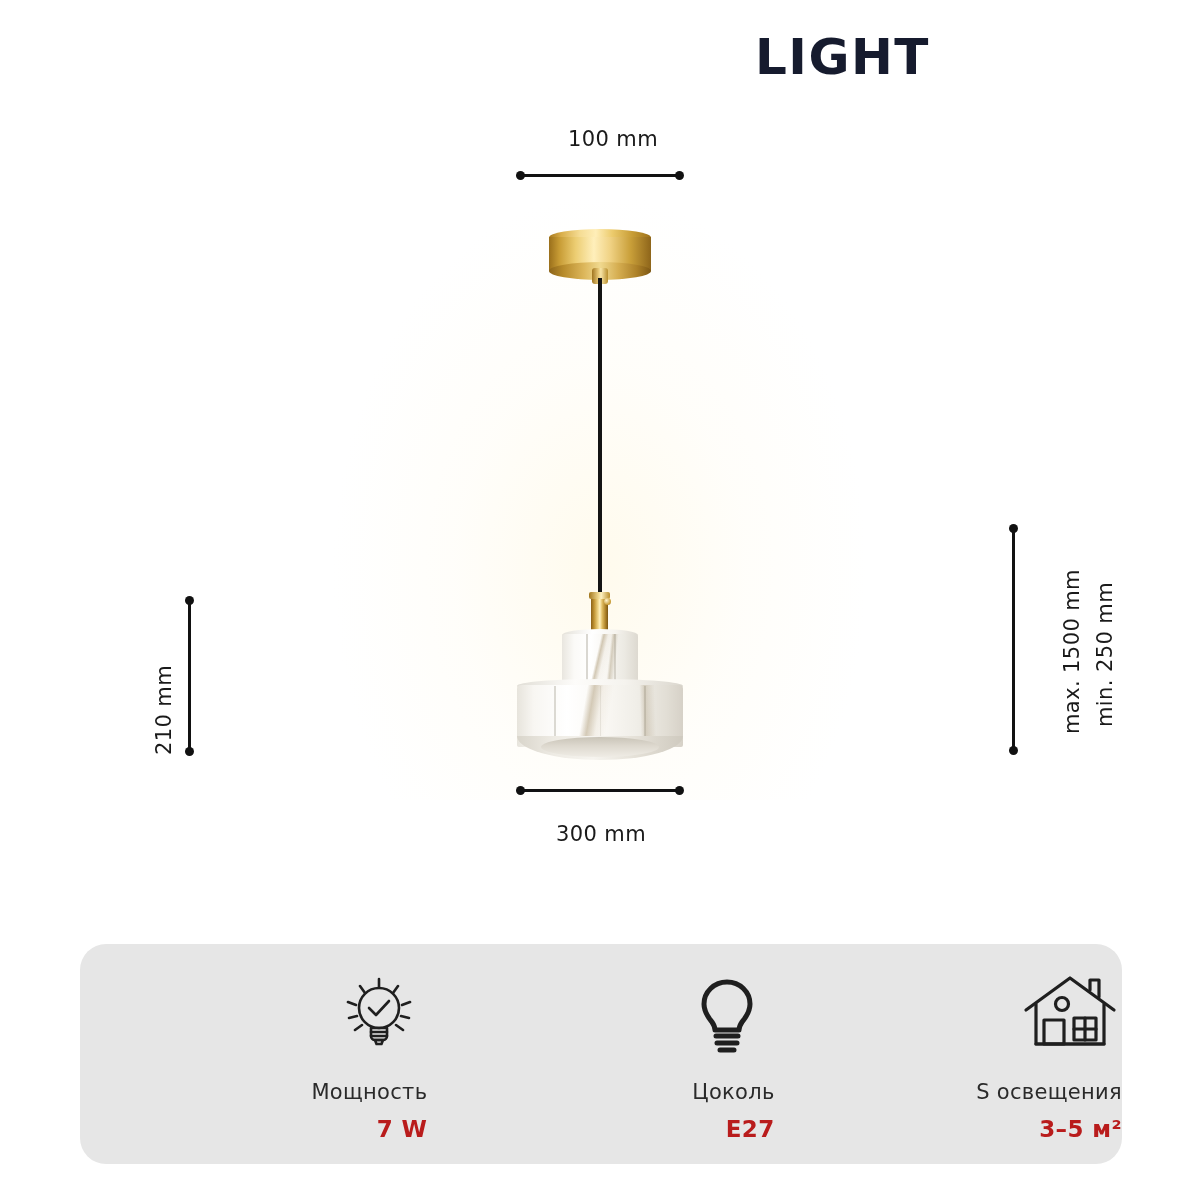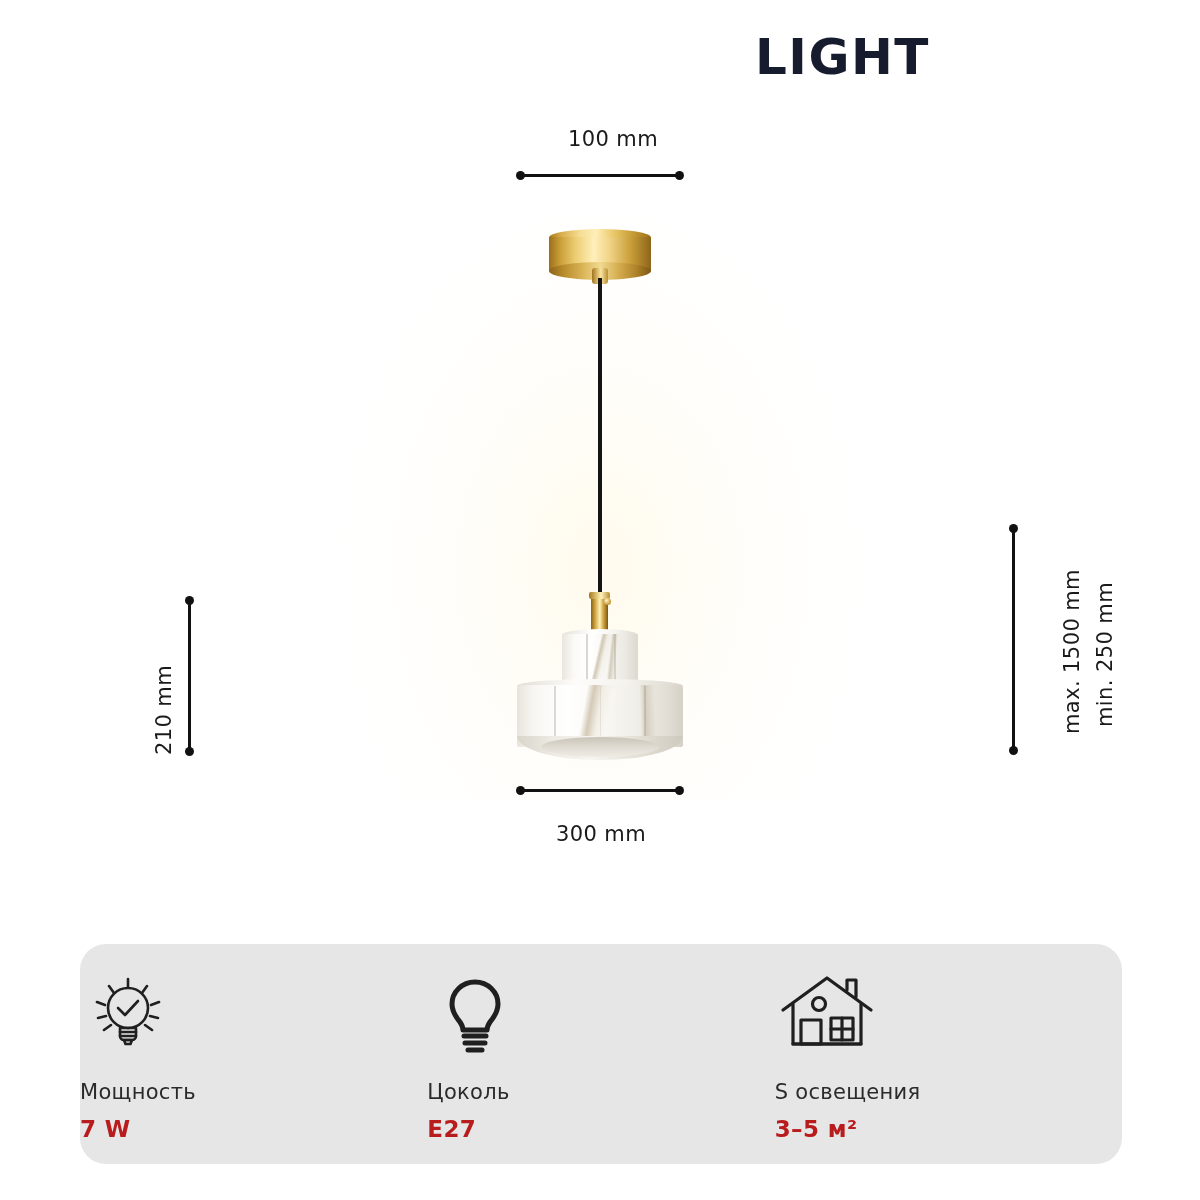--- a/index.html
+++ b/index.html
@@ -133,21 +133,21 @@
   .facet-b1 { position: absolute; left: 554px; top: 686px; width: 1.5px; height: 58px; background: rgba(150,142,126,.32); }
   .facet-b2 { position: absolute; left: 644px; top: 686px; width: 1.5px; height: 58px; background: rgba(150,142,126,.30); }
   .facet-b3 { position: absolute; left: 600px; top: 686px; width: 1.2px; height: 56px; background: rgba(150,142,126,.16); }
 
   
   .spec-panel {
     position: absolute; left: 80px; top: 944px; width: 1042px; height: 220px;
     background: #e6e6e6; border-radius: 26px;
     display: flex; align-items: center;
   }
-  .spec-cell { flex: 1; display: flex; flex-direction: column; align-items: flex-start; justify-content: center; }
+  .spec-cell { flex: 1; display: flex; flex-direction: column; align-items: flex-end; justify-content: center; }
   .spec-icon { height: 96px; display: flex; align-items: center; justify-content: center; }
   .spec-label { margin-top: 18px; font-size: 21px; color: #2a2a2a; letter-spacing: .3px; }
   .spec-value { margin-top: 12px; font-size: 23px; font-weight: 700; color: #b91c1c; letter-spacing: .4px; }
 </style>
 </head>
 <body>
 
 <div id="root">
 
   <div class="logo">

